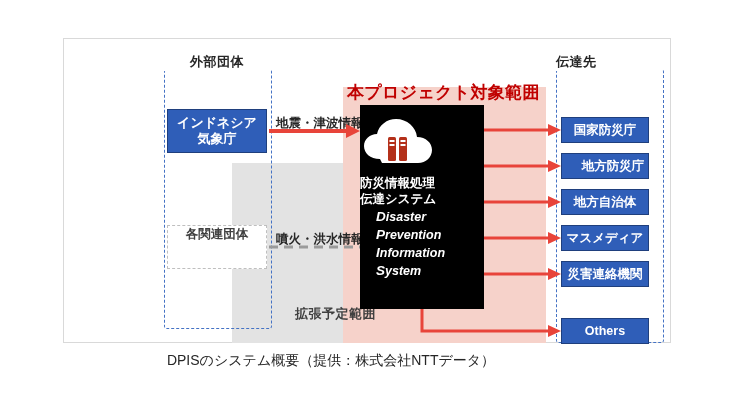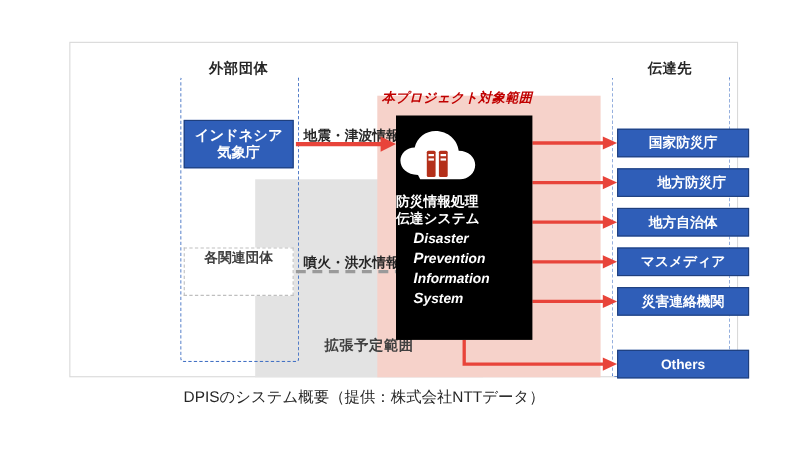--- a/index.html
+++ b/index.html
@@ -50,28 +50,27 @@
     left: 279px;
     top: 48px;
     width: 203px;
     height: 256px;
     background: #f6d2ca;
   }
   #scope-title {
     left: 279px;
     top: 42px;
     width: 210px;
-    font-size: 12px;
+    font-size: 17px;
     font-weight: bold;
     color: #c00000;
     text-align: left;
     padding-left: 4px;
     box-sizing: border-box;
     letter-spacing: 0.3px;
-    font-style: italic;
   }
 
   
   #outer-box {
     left: 100px;
     top: 30px;
     width: 106px;
     height: 258px;
     border: 1.5px dashed #4472c4;
     border-radius: 3px;
@@ -96,21 +95,20 @@
     width: 106px;
     height: 272px;
     border: 1.5px dashed #4472c4;
     border-radius: 3px;
     background: transparent;
   }
   #dest-title {
     left: 492px;
     top: 14px;
     width: 106px;
-    text-align: center;
     font-size: 13px;
     font-weight: bold;
     color: #262626;
     background: #ffffff;
     letter-spacing: 0.5px;
   }
 
   
   #src-bmkg {
     left: 103px;
@@ -177,21 +175,21 @@
     text-align: left;
     width: 100%;
     padding-left: 16px;
     box-sizing: border-box;
   }
   .dpis-en .cap { font-size: 13.5px; }
 
   
   .dest-item {
     left: 497px;
-    width: 120px;
+    width: 88px;
     height: 26px;
     background: #2f5eb8;
     border: 1px solid #1f3f7d;
     color: #ffffff;
     font-size: 12.5px;
     font-weight: bold;
     display: flex;
     align-items: center;
     justify-content: center;
     box-sizing: border-box;

